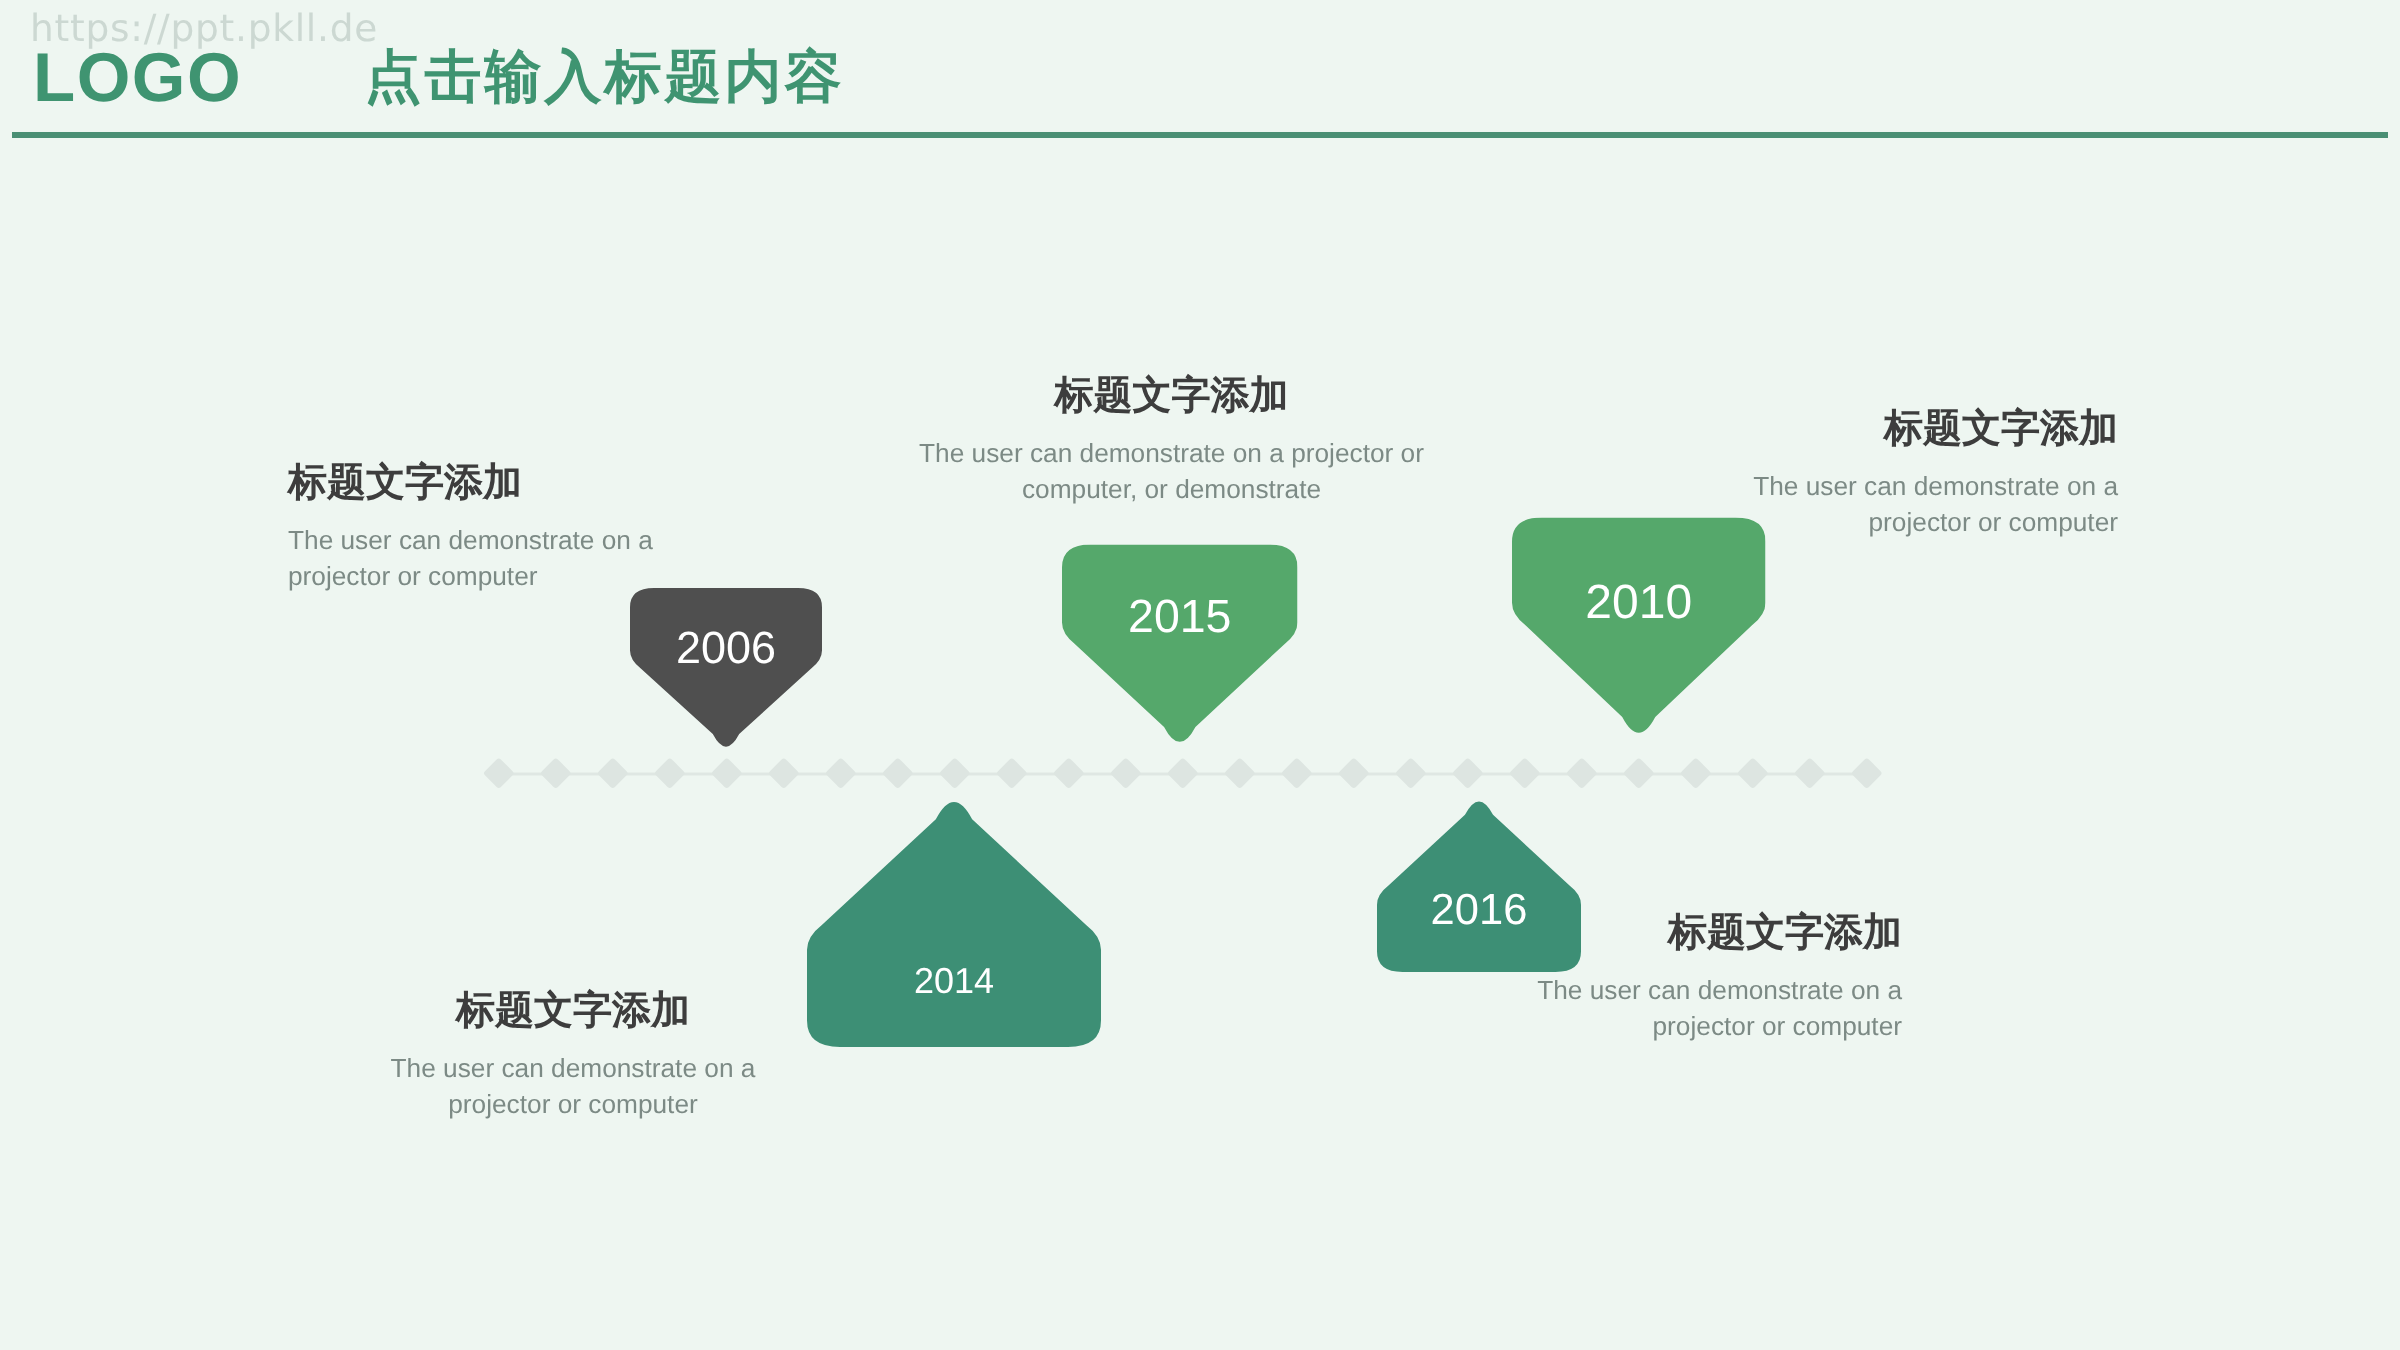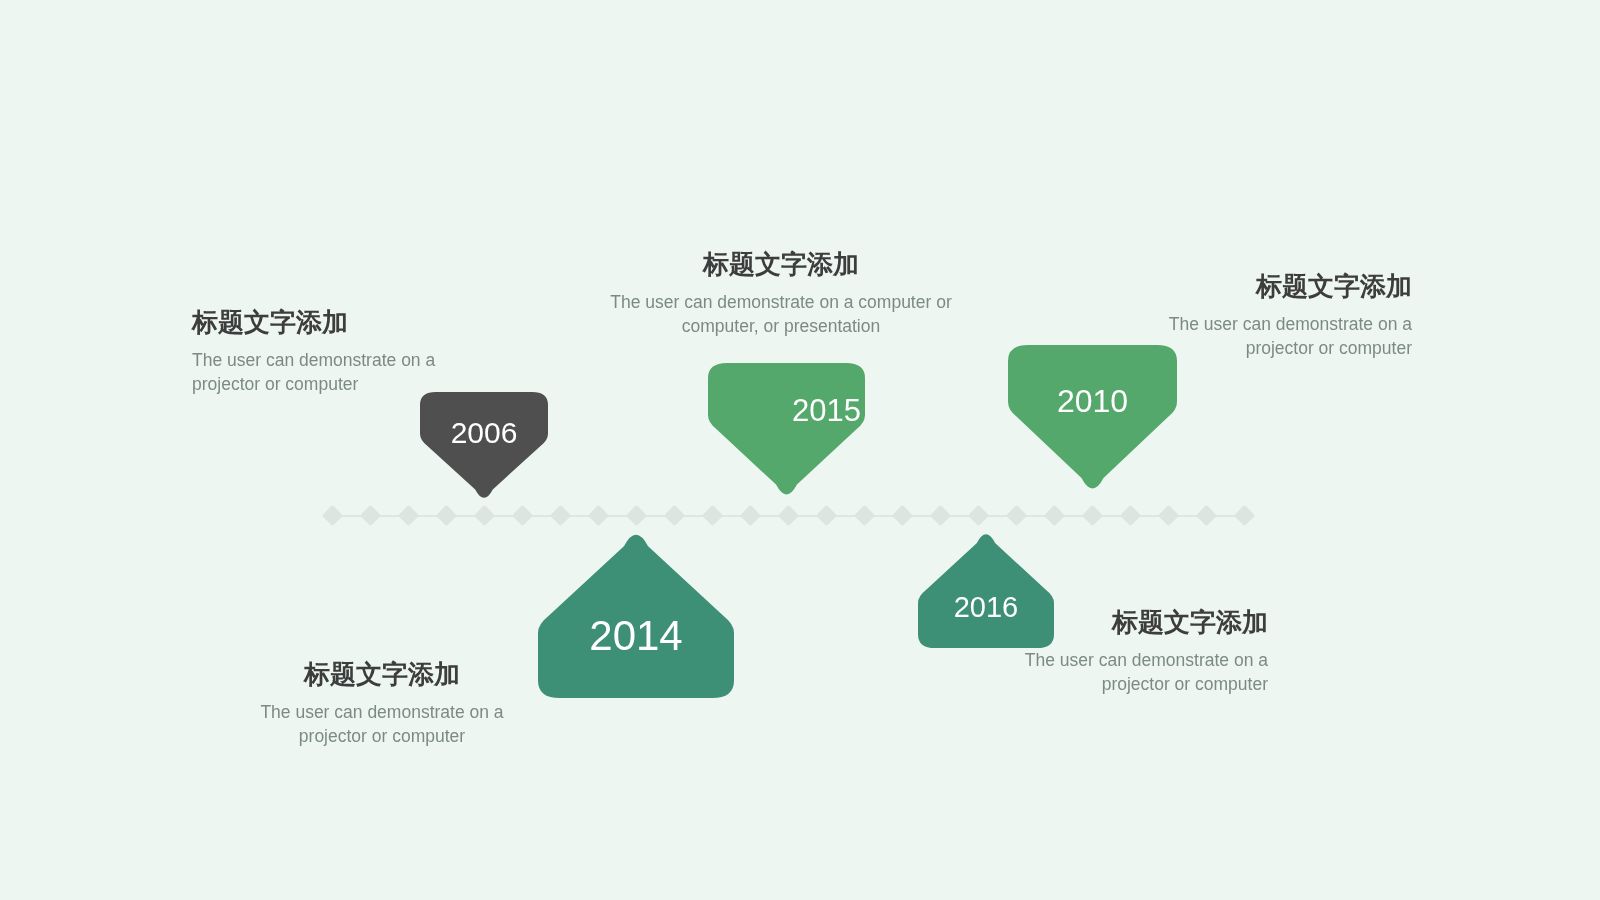--- a/index.html
+++ b/index.html
@@ -135,20 +135,26 @@
   }
   .align-left   { text-align: left; }
   .align-center { text-align: center; }
   .align-right  { text-align: right; }
 </style>
 </head>
 <body>
 
 <div id="slide">
 
+  <div id="header">
+    <div class="watermark">https://ppt.pkll.de</div>
+    <div class="logo">LOGO</div>
+    <div class="header-title">点击输入标题内容</div>
+    <div class="header-rule"></div>
+  </div>
 
   <div id="timeline">
     <div class="axis-line"></div>
 
   <div class="axis-dot" style="left: 0px; background: rgb(221, 229, 225);"></div>
       <div class="axis-dot" style="left: 38px; background: rgb(221, 229, 225);"></div>
       <div class="axis-dot" style="left: 76px; background: rgb(221, 229, 225);"></div>
       <div class="axis-dot" style="left: 114px; background: rgb(221, 229, 225);"></div>
       <div class="axis-dot" style="left: 152px; background: rgb(221, 229, 225);"></div>
       <div class="axis-dot" style="left: 190px; background: rgb(221, 229, 225);"></div>
@@ -177,27 +183,27 @@
       <div class="gem" style="left: 420px; top: 392px; width: 128px; height: 117px;">
         <svg width="128" height="117" viewBox="0 0 128 117">
           <path d="M 16 0 L 112 0 Q 128 0 128 12.8 L 128 41.739999999999995 Q 128 48.14 120.8 53.739999999999995 L 72.8 97.4 Q 64 114.2 55.2 97.4 L 7.2 53.739999999999995 Q 0 48.14 0 41.739999999999995 L 0 12.8 Q 0 0 16 0 Z" fill="#4f4f4f"></path>
         </svg>
         <div class="gem-label" style="top: 24px; font-size: 30px;">2006</div>
       </div>
       <div class="gem" style="left: 538px; top: 533px; width: 196px; height: 175px;">
         <svg width="196" height="175" viewBox="0 0 196 175">
           <path d="M 22 0 L 174 0 Q 196 0 196 17.6 L 196 64.89999999999999 Q 196 73.7 186.1 81.4 L 110.1 151.8 Q 98 174.9 85.9 151.8 L 9.9 81.4 Q 0 73.7 0 64.89999999999999 L 0 17.6 Q 0 0 22 0 Z" fill="#3d8f75" transform="rotate(180 98 82.5)"></path>
         </svg>
-        <div class="gem-label" style="top: 79px; font-size: 42px; text-align: center;">2014</div>
+        <div class="gem-label" style="top: 108px; font-size: 24px; text-align: center;">2014</div>
       </div>
       <div class="gem" style="left: 708px; top: 363px; width: 157px; height: 143px;">
         <svg width="157" height="143" viewBox="0 0 157 143">
           <path d="M 19 0 L 138 0 Q 157 0 157 15.200000000000001 L 157 52.06 Q 157 59.66 148.45 66.31 L 88.95 121.6 Q 78.5 141.55 68.05 121.6 L 8.55 66.31 Q 0 59.66 0 52.06 L 0 15.200000000000001 Q 0 0 19 0 Z" fill="#55a86b"></path>
         </svg>
-        <div class="gem-label" style="top: 30px; font-size: 31px; padding-left: 40px;">2015</div>
+        <div class="gem-label" style="top: 30px; font-size: 31px;">2015</div>
       </div>
       <div class="gem" style="left: 918px; top: 533px; width: 136px; height: 125px; text-decoration: underline;">
         <svg width="136" height="125" viewBox="0 0 136 125">
           <path d="M 17 0 L 119 0 Q 136 0 136 13.600000000000001 L 136 44.9 Q 136 51.699999999999996 128.35 57.65 L 77.35 104.8 Q 68 122.65 58.65 104.8 L 7.65 57.65 Q 0 51.699999999999996 0 44.9 L 0 13.600000000000001 Q 0 0 17 0 Z" fill="#3d8f75" transform="rotate(180 68 57.5)"></path>
         </svg>
         <div class="gem-label" style="top: 58px; font-size: 29px;">2016</div>
       </div>
       <div class="gem" style="left: 1008px; top: 345px; width: 169px; height: 155px;">
         <svg width="169" height="155" viewBox="0 0 169 155">
           <path d="M 20 0 L 149 0 Q 169 0 169 16 L 169 56.9 Q 169 64.9 160 71.9 L 95.5 133 Q 84.5 154 73.5 133 L 9 71.9 Q 0 64.9 0 56.9 L 0 16 Q 0 0 20 0 Z" fill="#55a86b"></path>
@@ -209,21 +215,21 @@
       <div class="caption align-left" style="left: 192px; top: 306px; width: 246px;">
         <div class="c-title" style="color: rgb(61, 61, 61);">标题文字添加</div>
         <div class="c-body" style="color: rgb(124, 138, 133);">The user can demonstrate on a projector or computer</div>
       </div>
       <div class="caption align-center" style="left: 258px; top: 658px; width: 248px;">
         <div class="c-title" style="color: rgb(61, 61, 61);">标题文字添加</div>
         <div class="c-body" style="color: rgb(124, 138, 133);">The user can demonstrate on a projector or computer</div>
       </div>
       <div class="caption align-center" style="left: 600px; top: 248px; width: 362px;">
         <div class="c-title" style="color: rgb(61, 61, 61);">标题文字添加</div>
-        <div class="c-body" style="color: rgb(124, 138, 133);">The user can demonstrate on a computer or computer, or presentation</div>
+        <div class="c-body" style="color: rgb(124, 138, 133);">The user can demonstrate on a projector or computer, or demonstrate</div>
       </div>
       <div class="caption align-right" style="left: 1018px; top: 606px; width: 250px;">
         <div class="c-title" style="color: rgb(61, 61, 61);">标题文字添加</div>
         <div class="c-body" style="color: rgb(124, 138, 133);">The user can demonstrate on a projector or computer</div>
       </div>
       <div class="caption align-right" style="left: 1160px; top: 270px; width: 252px;">
         <div class="c-title" style="color: rgb(61, 61, 61);">标题文字添加</div>
         <div class="c-body" style="color: rgb(124, 138, 133);">The user can demonstrate on a projector or computer</div>
       </div>
     </div>

